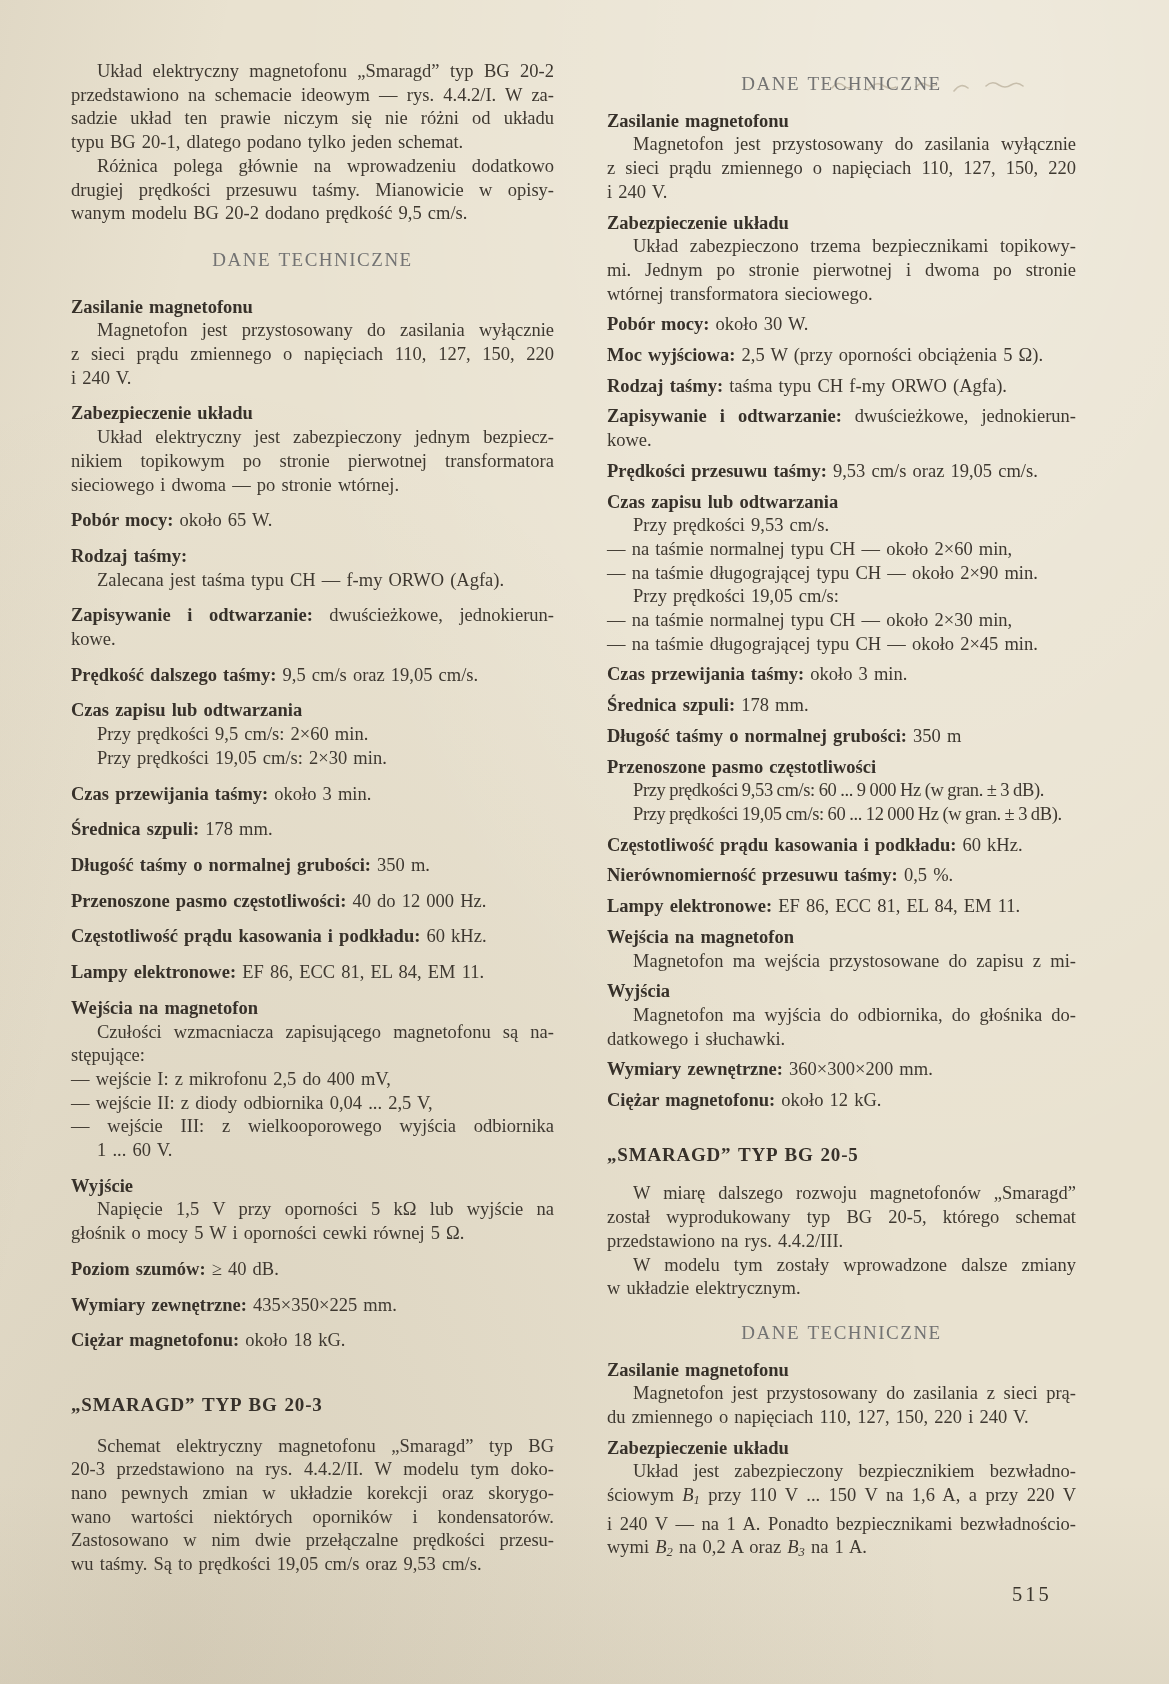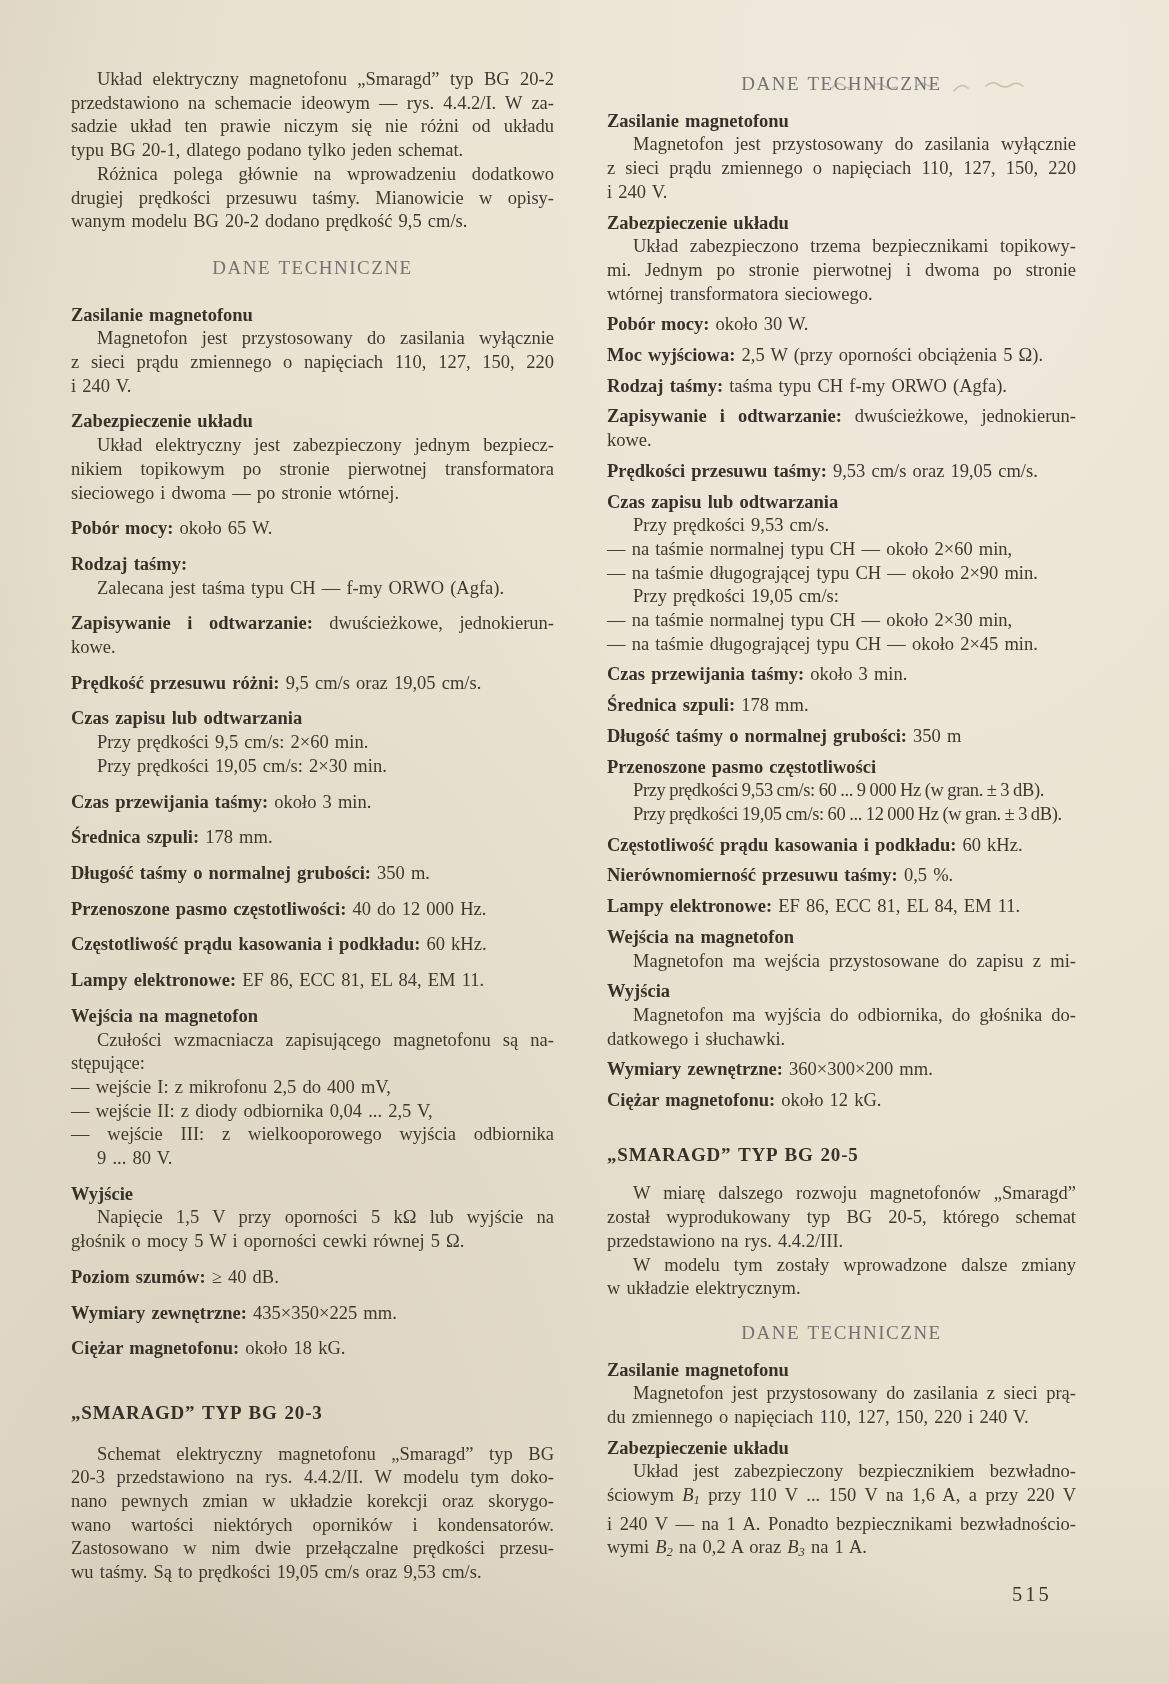--- a/index.html
+++ b/index.html
@@ -34,21 +34,21 @@
   .blk.section .ln{font-weight:bold;letter-spacing:0.8px;font-size:19px;color:#37312a;}
   .blk.section{margin-top:40px;margin-bottom:18px;}
   .blk.sub .ln{font-weight:bold;color:#37312a;}
 
   #col-left .blk.sub{margin-top:12px;}
   #col-left .blk.entry{margin-top:12px;}
   #col-right .blk.sub{margin-top:7px;}
   #col-right .blk.entry{margin-top:7px;}
   #col-right .blk.heading{margin-top:20px;margin-bottom:14px;}
   #col-right .blk.section{margin-top:30px;margin-bottom:16px;}
-  .col .blk:first-child{margin-top:16px;}
+  .col .blk:first-child{margin-top:8px;}
 
   #page-number{
     position:absolute;left:1012px;top:1583px;
     font-size:20.5px;letter-spacing:3px;color:#3a352c;
   }
   #pencil-scribble{position:absolute;left:828px;top:74px;opacity:0.5;}
 </style>
 </head>
 <body>
 
@@ -94,21 +94,21 @@
       <div class="ln"><span class="b">Rodzaj taśmy:</span></div>
     </div>
     <div class="blk para">
       <div class="ln ind"><span>Zalecana jest taśma typu CH — f-my ORWO (Agfa).</span></div>
     </div>
     <div class="blk entry">
       <div class="ln j"><span class="b">Zapisywanie i odtwarzanie:</span><span> dwuścieżkowe, jednokierun-</span></div>
       <div class="ln"><span>kowe.</span></div>
     </div>
     <div class="blk entry">
-      <div class="ln"><span class="b">Prędkość przesuwu różni:</span><span> 9,5 cm/s oraz 19,05 cm/s.</span></div>
+      <div class="ln"><span class="b">Prędkość dalszego taśmy:</span><span> 9,5 cm/s oraz 19,05 cm/s.</span></div>
     </div>
     <div class="blk sub">
       <div class="ln"><span>Czas zapisu lub odtwarzania</span></div>
     </div>
     <div class="blk para">
       <div class="ln ind"><span>Przy prędkości 9,5 cm/s: 2×60 min.</span></div>
       <div class="ln ind"><span>Przy prędkości 19,05 cm/s: 2×30 min.</span></div>
     </div>
     <div class="blk entry">
       <div class="ln"><span class="b">Czas przewijania taśmy:</span><span> około 3 min.</span></div>
@@ -130,21 +130,21 @@
     </div>
     <div class="blk sub">
       <div class="ln"><span>Wejścia na magnetofon</span></div>
     </div>
     <div class="blk para">
       <div class="ln j ind"><span>Czułości wzmacniacza zapisującego magnetofonu są na-</span></div>
       <div class="ln"><span>stępujące:</span></div>
       <div class="ln"><span>— wejście I: z mikrofonu 2,5 do 400 mV,</span></div>
       <div class="ln"><span>— wejście II: z diody odbiornika 0,04 ... 2,5 V,</span></div>
       <div class="ln j"><span>— wejście III: z wielkooporowego wyjścia odbiornika</span></div>
-      <div class="ln ind"><span>9 ... 80 V.</span></div>
+      <div class="ln ind"><span>1 ... 60 V.</span></div>
     </div>
     <div class="blk sub">
       <div class="ln"><span>Wyjście</span></div>
     </div>
     <div class="blk para">
       <div class="ln j ind"><span>Napięcie 1,5 V przy oporności 5 kΩ lub wyjście na</span></div>
       <div class="ln"><span>głośnik o mocy 5 W i oporności cewki równej 5 Ω.</span></div>
     </div>
     <div class="blk entry">
       <div class="ln"><span class="b">Poziom szumów:</span><span> ≥ 40 dB.</span></div>

